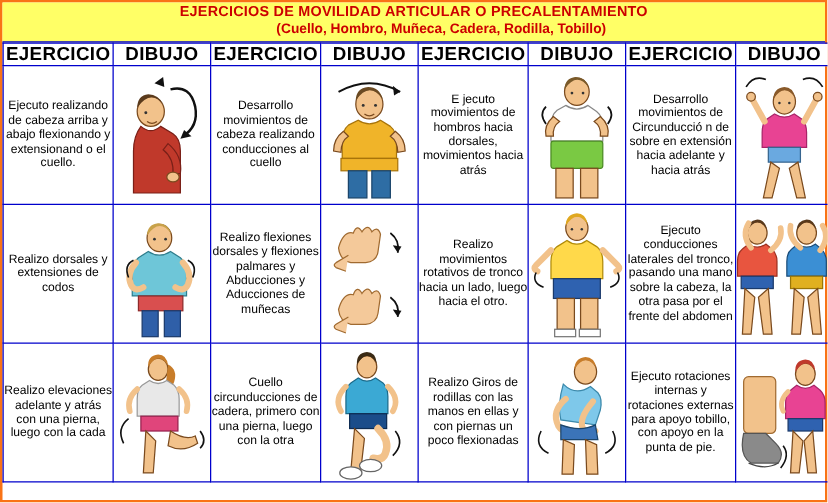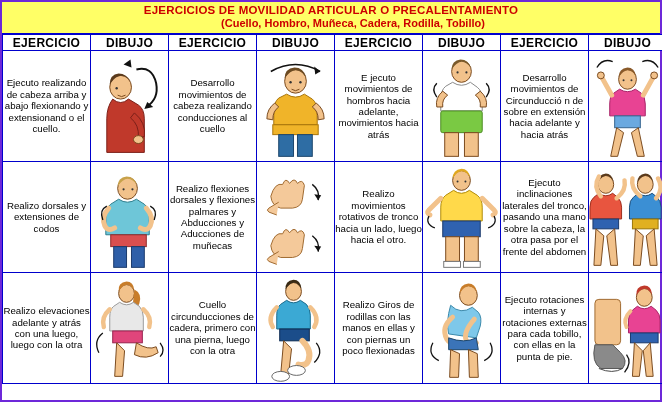--- a/index.html
+++ b/index.html
@@ -10,21 +10,21 @@
   body {
     width: 662px;
     height: 402px;
     font-family: "Liberation Sans", sans-serif;
     overflow: hidden;
   }
   .page {
     width: 662px;
     height: 402px;
     box-sizing: border-box;
-    border: 2px solid #6d28d9;
+    border: 2px solid #f97316;
     background: #ffffff;
     position: relative;
   }
   .title-bar {
     background: #ffff66;
     border-bottom: 1px solid #0000cc;
     text-align: center;
     padding: 2px 0 3px 0;
   }
   .title-line1 {
@@ -47,21 +47,21 @@
     table-layout: fixed;
   }
   table.grid td, table.grid th {
     border: 1px solid #0000cc;
     vertical-align: middle;
     text-align: center;
     padding: 0;
   }
   th.hdr {
     background: #ffffff;
-    font-size: 12px;
+    font-size: 15px;
     font-weight: bold;
     color: #000000;
     height: 15px;
     letter-spacing: 0.3px;
   }
   td.text-cell {
     font-size: 9.7px;
     line-height: 11.4px;
     color: #000000;
     padding: 2px 3px;
@@ -141,21 +141,21 @@
             <path d="M30 43 q9 6 18 0 l8 5 q5 4 5 13 l0 13 l-44 0 l0 -13 q0 -10 5 -14z" fill="#f0b429" stroke="#a8740a" stroke-width="1"></path>
             <rect x="16" y="74" width="46" height="10" fill="#f0b429" stroke="#a8740a" stroke-width="1"></rect>
             <path d="M18 52 q-8 6 -8 16 l6 1 q0 -9 6 -13z" fill="#f2c28b" stroke="#7a4a1e" stroke-width="1"></path>
             <path d="M60 52 q8 6 8 16 l-6 1 q0 -9 -6 -13z" fill="#f2c28b" stroke="#7a4a1e" stroke-width="1"></path>
             <rect x="22" y="84" width="15" height="22" fill="#2e6da4" stroke="#1b456b" stroke-width="1"></rect>
             <rect x="41" y="84" width="15" height="22" fill="#2e6da4" stroke="#1b456b" stroke-width="1"></rect>
             <path d="M14 20 q25 -14 50 0" fill="none" stroke="#111" stroke-width="1.6"></path>
             <path d="M64 20 l-6 -5 l1 8z" fill="#111"></path>
           </svg>
         </td>
-        <td class="text-cell">E jecuto movimientos de hombros hacia adelante, movimientos hacia atrás</td>
+        <td class="text-cell">E jecuto movimientos de hombros hacia dorsales, movimientos hacia atrás</td>
         <td class="img-cell">
           <svg class="fig" viewBox="0 0 78 110">
             <ellipse cx="39" cy="20" rx="10" ry="11" fill="#f2c28b" stroke="#7a4a1e" stroke-width="1"></ellipse>
             <path d="M29 18 q10 -15 20 -1 q-3 -9 -11 -9 q-9 1 -9 10z" fill="#7a5a2a"></path>
             <circle cx="35" cy="21" r="1.1" fill="#333"></circle>
             <circle cx="44" cy="21" r="1.1" fill="#333"></circle>
             <path d="M30 31 q9 6 18 0 l7 5 q5 4 5 12 l0 12 l-42 0 l0 -12 q0 -9 5 -13z" fill="#ffffff" stroke="#888" stroke-width="1"></path>
             <path d="M20 40 q-8 7 -6 16 l6 0 q-1 -8 5 -12z" fill="#f2c28b" stroke="#7a4a1e" stroke-width="1"></path>
             <path d="M58 40 q8 7 6 16 l-6 0 q1 -8 -5 -12z" fill="#f2c28b" stroke="#7a4a1e" stroke-width="1"></path>
             <rect x="18" y="60" width="42" height="22" rx="2" fill="#7ac943" stroke="#4a8a22" stroke-width="1"></rect>
@@ -229,21 +229,21 @@
             <path d="M60 36 l12 12 q3 3 -1 5" fill="none" stroke="#f2c28b" stroke-width="5" stroke-linecap="round"></path>
             <rect x="20" y="59" width="38" height="16" fill="#2f62b0" stroke="#1b3a6b" stroke-width="1"></rect>
             <rect x="23" y="75" width="14" height="25" fill="#f2c28b" stroke="#7a4a1e" stroke-width="1"></rect>
             <rect x="42" y="75" width="14" height="25" fill="#f2c28b" stroke="#7a4a1e" stroke-width="1"></rect>
             <rect x="21" y="100" width="17" height="6" fill="#ffffff" stroke="#777" stroke-width="1"></rect>
             <rect x="41" y="100" width="17" height="6" fill="#ffffff" stroke="#777" stroke-width="1"></rect>
             <path d="M6 54 q-4 8 6 12" fill="none" stroke="#111" stroke-width="1.3"></path>
             <path d="M72 54 q4 8 -6 12" fill="none" stroke="#111" stroke-width="1.3"></path>
           </svg>
         </td>
-        <td class="text-cell">Ejecuto inclinaciones laterales del tronco, pasando una mano sobre la cabeza, la otra pasa por el frente del abdomen</td>
+        <td class="text-cell">Ejecuto conducciones laterales del tronco, pasando una mano sobre la cabeza, la otra pasa por el frente del abdomen</td>
         <td class="img-cell">
           <svg class="fig" viewBox="0 0 78 110">
             <g>
               <ellipse cx="17" cy="22" rx="8" ry="9" fill="#f2c28b" stroke="#7a4a1e" stroke-width="1"></ellipse>
               <path d="M9 20 q8 -13 16 -1 q-2 -8 -8 -8 q-8 1 -8 9z" fill="#5a3a1c"></path>
               <path d="M10 31 q7 5 14 0 l5 4 q4 4 4 10 l0 12 l-32 0 l0 -12 q0 -7 4 -10z" fill="#e8553f" stroke="#9c2f1e" stroke-width="1"></path>
               <path d="M12 34 q-8 -10 -2 -20" fill="none" stroke="#f2c28b" stroke-width="4.5" stroke-linecap="round"></path>
               <path d="M28 36 q10 -8 8 -18" fill="none" stroke="#f2c28b" stroke-width="4.5" stroke-linecap="round"></path>
               <rect x="4" y="57" width="26" height="10" fill="#2f62b0" stroke="#1b3a6b" stroke-width="1"></rect>
               <path d="M7 67 l-2 37 l7 0 l3 -30z" fill="#f2c28b" stroke="#7a4a1e" stroke-width="1"></path>
@@ -257,21 +257,21 @@
               <path d="M68 36 q8 -10 2 -20" fill="none" stroke="#f2c28b" stroke-width="4.5" stroke-linecap="round"></path>
               <rect x="44" y="57" width="26" height="10" fill="#e0b020" stroke="#9a7608" stroke-width="1"></rect>
               <path d="M47 67 l-2 37 l7 0 l3 -30z" fill="#f2c28b" stroke="#7a4a1e" stroke-width="1"></path>
               <path d="M66 67 l3 37 l-7 0 l-4 -30z" fill="#f2c28b" stroke="#7a4a1e" stroke-width="1"></path>
             </g>
           </svg>
         </td>
       </tr>
 
       <tr>
-        <td class="text-cell">Realizo elevaciones adelante y atrás con una luego, luego con la otra</td>
+        <td class="text-cell">Realizo elevaciones adelante y atrás con una pierna, luego con la cada</td>
         <td class="img-cell">
           <svg class="fig" viewBox="0 0 78 110">
             <ellipse cx="36" cy="20" rx="8" ry="9" fill="#f2c28b" stroke="#7a4a1e" stroke-width="1"></ellipse>
             <path d="M28 18 q8 -13 16 -1 q-1 -9 -8 -9 q-9 1 -8 10z" fill="#c87d2a"></path>
             <path d="M44 16 q8 4 5 14 q-2 6 -7 4" fill="#c87d2a"></path>
             <path d="M29 29 q7 5 14 0 l6 4 q4 4 4 11 l0 14 l-34 0 l0 -14 q0 -8 4 -11z" fill="#e8e8e8" stroke="#999" stroke-width="1"></path>
             <path d="M19 36 q-9 8 -6 18" fill="none" stroke="#f2c28b" stroke-width="4.5" stroke-linecap="round"></path>
             <path d="M53 36 q9 8 6 18" fill="none" stroke="#f2c28b" stroke-width="4.5" stroke-linecap="round"></path>
             <rect x="22" y="58" width="30" height="12" fill="#e0457b" stroke="#97214e" stroke-width="1"></rect>
             <path d="M26 70 l-2 34 l8 0 l2 -26z" fill="#f2c28b" stroke="#7a4a1e" stroke-width="1"></path>
@@ -304,21 +304,21 @@
             <path d="M28 32 q10 10 22 2 l6 5 q4 5 2 14 l-4 12 l-28 -4 q-3 -12 2 -29z" fill="#7ec8ea" stroke="#3a88aa" stroke-width="1"></path>
             <path d="M30 44 q-12 10 -6 22 q3 5 10 4" fill="none" stroke="#f2c28b" stroke-width="5" stroke-linecap="round"></path>
             <path d="M52 46 q-12 14 -8 22 q3 5 10 2" fill="none" stroke="#f2c28b" stroke-width="5" stroke-linecap="round"></path>
             <path d="M26 65 q16 6 28 0 l2 12 l-30 0z" fill="#3b74b8" stroke="#1b456b" stroke-width="1"></path>
             <path d="M28 77 l-1 28 l9 0 l1 -24z" fill="#f2c28b" stroke="#7a4a1e" stroke-width="1"></path>
             <path d="M46 77 l1 28 l9 0 l-1 -24z" fill="#f2c28b" stroke="#7a4a1e" stroke-width="1"></path>
             <path d="M10 70 q-6 12 6 18" fill="none" stroke="#111" stroke-width="1.3"></path>
             <path d="M68 70 q6 12 -6 18" fill="none" stroke="#111" stroke-width="1.3"></path>
           </svg>
         </td>
-        <td class="text-cell">Ejecuto rotaciones internas y rotaciones externas para cada tobillo, con ellas en la punta de pie.</td>
+        <td class="text-cell">Ejecuto rotaciones internas y rotaciones externas para apoyo tobillo, con apoyo en la punta de pie.</td>
         <td class="img-cell">
           <svg class="fig" viewBox="0 0 78 110">
             <rect x="6" y="26" width="26" height="46" rx="4" fill="#f2c28b" stroke="#a06a30" stroke-width="1"></rect>
             <path d="M6 72 q-4 18 6 24 l22 0 q6 -8 -2 -16 l-8 -8z" fill="#8a8a8a" stroke="#555" stroke-width="1"></path>
             <path d="M10 96 q14 6 24 0" fill="none" stroke="#444" stroke-width="1"></path>
             <ellipse cx="56" cy="24" rx="8" ry="9" fill="#f2c28b" stroke="#7a4a1e" stroke-width="1"></ellipse>
             <path d="M48 22 q8 -13 16 -1 q-1 -9 -8 -9 q-9 1 -8 10z" fill="#c0392b"></path>
             <path d="M49 33 q7 5 14 0 l5 4 q4 4 4 10 l0 13 l-32 0 l0 -13 q0 -7 4 -10z" fill="#e84393" stroke="#a82468" stroke-width="1"></path>
             <path d="M42 38 q-8 8 -4 16" fill="none" stroke="#f2c28b" stroke-width="4" stroke-linecap="round"></path>
             <rect x="42" y="60" width="28" height="10" fill="#2f62b0" stroke="#1b3a6b" stroke-width="1"></rect>

